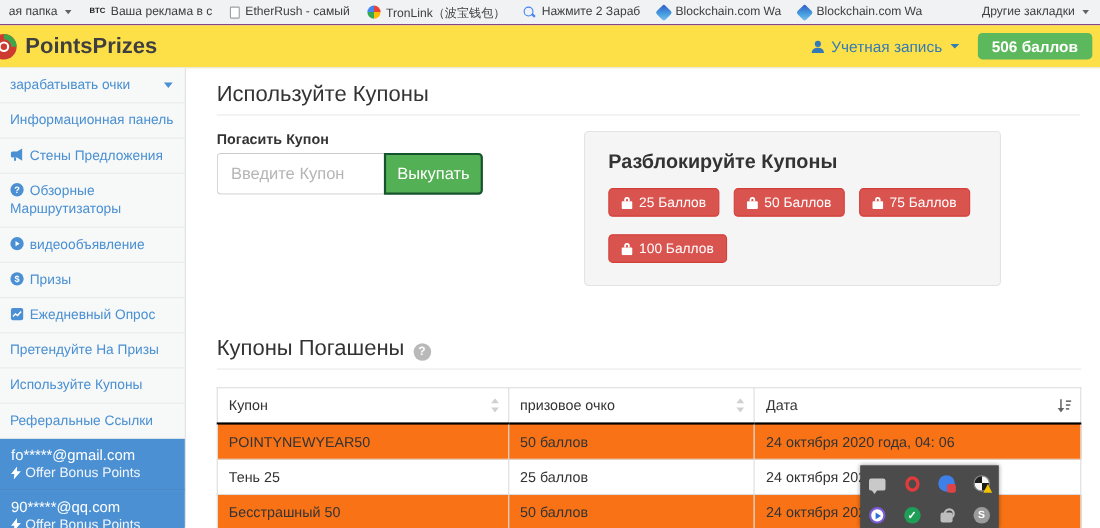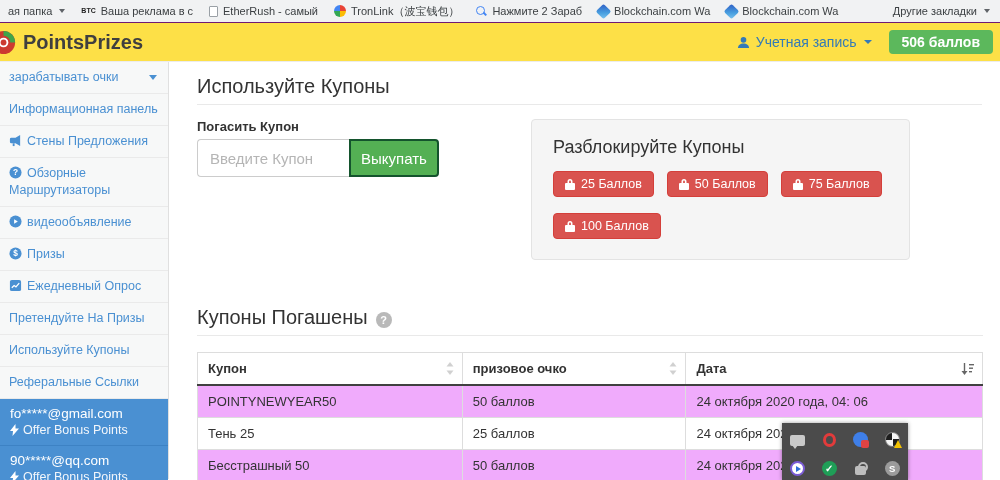--- a/index.html
+++ b/index.html
@@ -41,31 +41,31 @@
 
 .main{flex:1;position:relative;padding:13px 18px 0 28px}
 .page-title{font-size:20px;font-weight:400;color:#333}
 .rule{border:none;border-top:1px solid #e9e9e9;margin:6px 0 0 0}
 .redeem-label{margin-top:14px;font-size:13px;font-weight:bold;color:#333}
 .input-group{margin-top:5px;display:flex;width:242px;height:38px}
 .coupon-input{flex:1;min-width:0;border:1px solid #ccc;border-right:none;border-radius:4px 0 0 4px;padding:0 12px;font-size:15px;color:#737373;outline:none;background:#fff}
 .coupon-input::placeholder{color:#b5b5b5}
 .btn-redeem{width:90px;background:#54b054;color:#fff;font-size:15px;border:2px solid #14532d;border-radius:0 4px 4px 0;cursor:pointer}
 .unlock{position:absolute;left:362px;top:57px;width:379px;height:141px;background:#f5f5f5;border:1px solid #e3e3e3;border-radius:4px;padding:17px 21px}
-.unlock-title{font-size:18px;font-weight:400;color:#333}
+.unlock-title{font-size:18px;font-weight:700;color:#333}
 .coupon-btns{margin-top:13px;display:flex;flex-wrap:wrap;gap:16px 13px}
 .btn-lock{display:inline-flex;align-items:center;gap:6px;background:#d9534f;color:#fff;font-size:12.5px;padding:5px 11px;border-radius:4px;border:1px solid #d43f3a;cursor:pointer;white-space:nowrap}
 
 .history{position:absolute;left:28px;top:244px;width:786px}
 .history-head{display:flex;align-items:center;gap:8px}
 .q-circle{width:16px;height:16px;border-radius:50%;background:#b9b9b9;color:#fff;font-size:11px;font-weight:bold;display:flex;align-items:center;justify-content:center;margin-top:5px}
 .table{width:786px;border-collapse:collapse;font-size:13px;color:#333;margin-top:16px;background:#fff}
 .table th,.table td{border:1px solid #ddd;padding:8px 10px;text-align:left;font-size:13px}
-.table th{font-weight:bold;border-bottom:2px solid #404040;position:relative}
-.table tbody tr.odd{background:#f0abfc}
+.table th{font-weight:normal;border-bottom:2px solid #000000;position:relative}
+.table tbody tr.odd{background:#f97316}
 .sort{position:absolute;right:8px;top:9px;opacity:.9}
 
 .tray{position:absolute;left:782px;top:423px;width:126px;height:57px;background:#4b4b4b;box-shadow:0 0 4px rgba(0,0,0,.4);display:grid;grid-template-columns:repeat(4,1fr);grid-auto-rows:29px;align-items:center;justify-items:center;padding-top:2px;z-index:5}
 .ti{width:15px;height:15px;position:relative}
 .ti-chat{background:#c9c9c9;border-radius:2px;height:11px;margin-top:2px}
 .ti-chat::after{content:"";position:absolute;left:2px;bottom:-3px;border-left:3px solid transparent;border-right:3px solid transparent;border-top:4px solid #c9c9c9}
 .ti-opera{border:3px solid #e23b3b;border-radius:50%;width:13px;height:14px;margin-left:1px}
 .ti-photos{background:#3f7fe8;border-radius:50%}
 .ti-photos::after{content:"";position:absolute;right:-1px;bottom:-1px;width:8px;height:8px;background:#e04343;border-radius:2px}
 .ti-defender{border-radius:50%;background:conic-gradient(#f5f5f5 0 90deg,#1d1d1d 90deg 180deg,#f5f5f5 180deg 270deg,#1d1d1d 270deg 360deg);border:1px solid #888}

